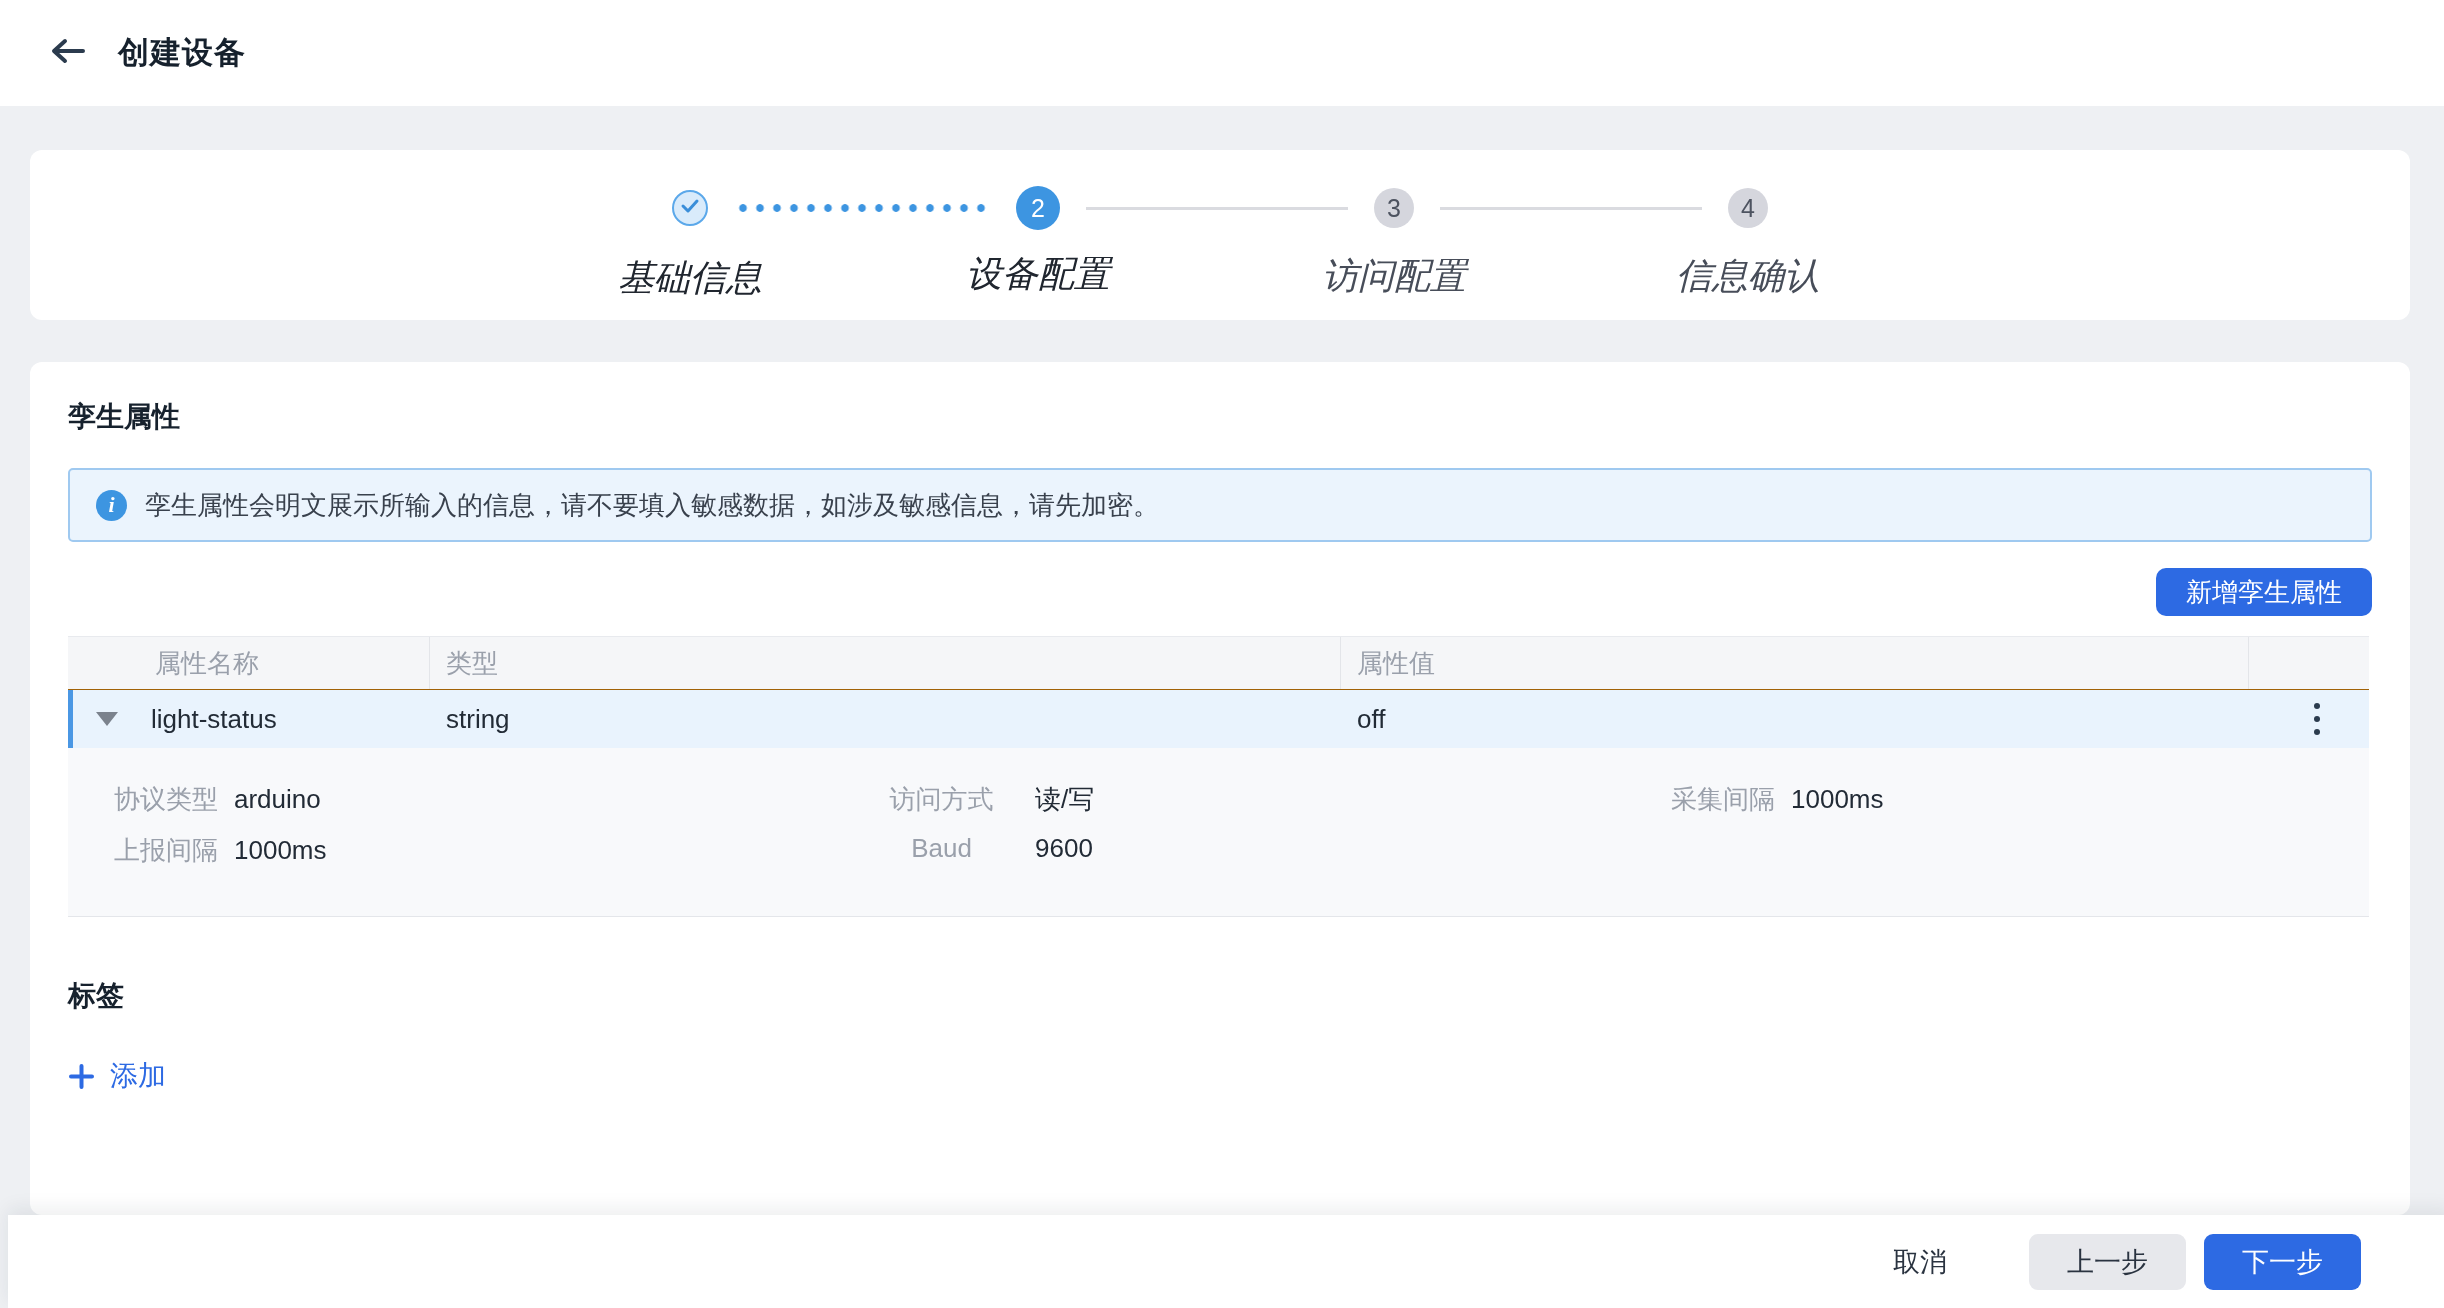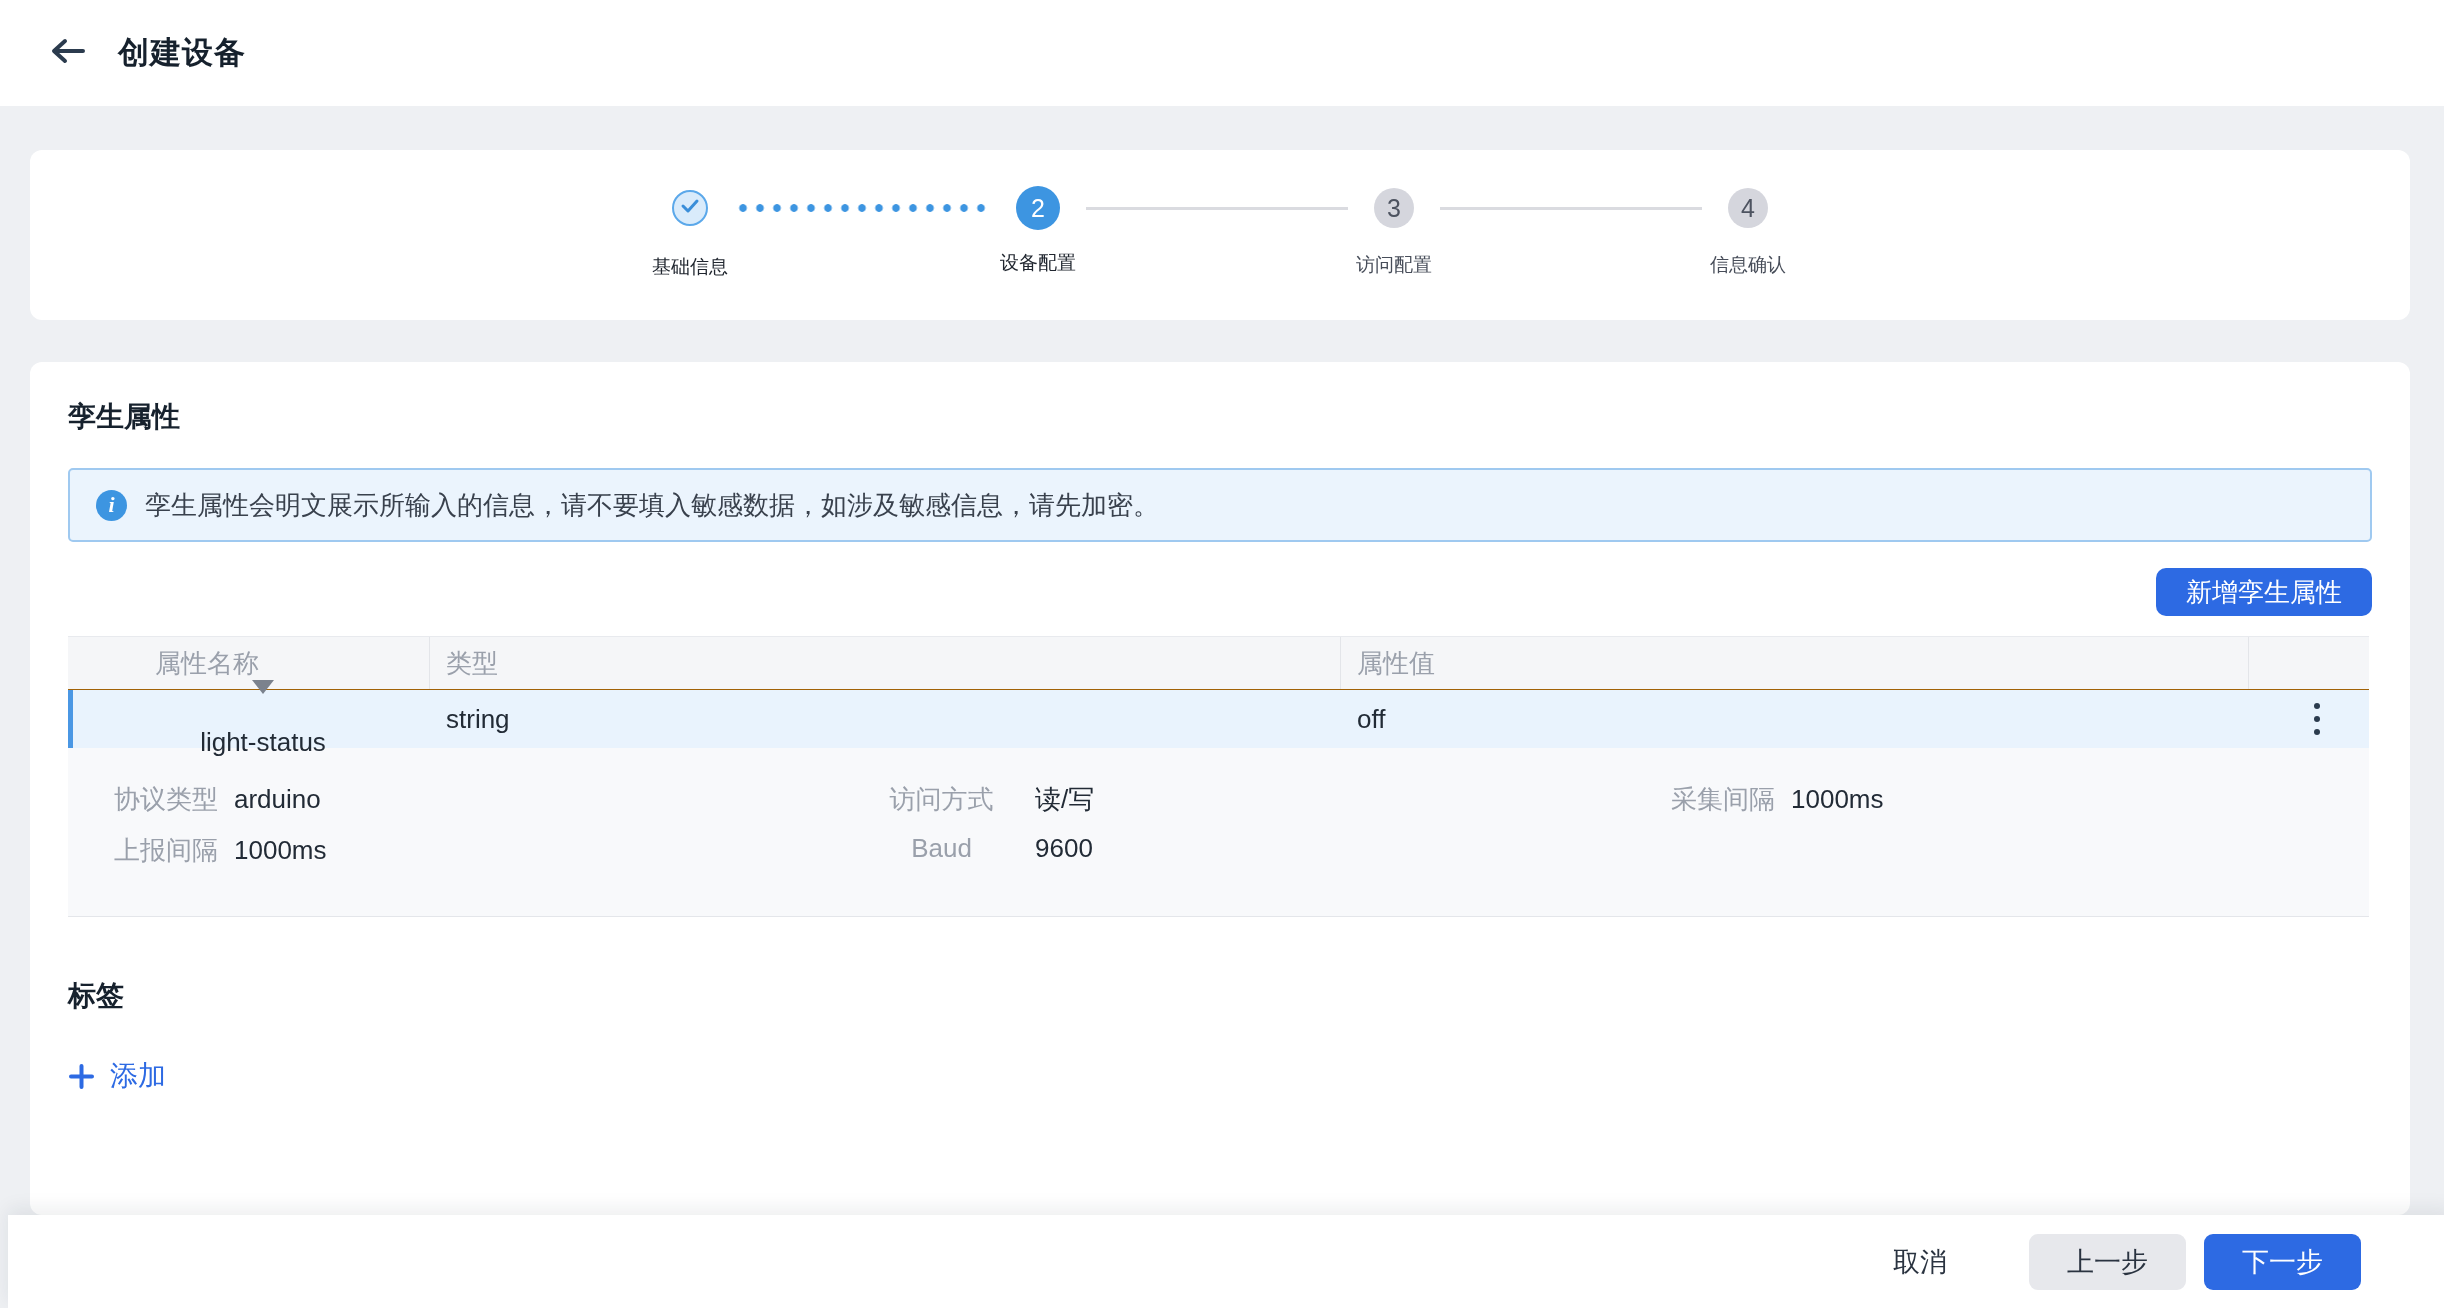--- a/index.html
+++ b/index.html
@@ -31,21 +31,21 @@
 
   
   .steps-row { display:flex; align-items:center; justify-content:center; padding-top:36px; }
   .step-node { position:relative; display:flex; align-items:center; justify-content:center; }
   .circle { border-radius:50%; display:flex; align-items:center; justify-content:center; }
   .circle.completed { width:36px; height:36px; background:#d9ebfb; border:2px solid #5ba8ea; }
   .circle.active { width:44px; height:44px; background:#3d95e1; color:#ffffff; font-size:25px; }
   .circle.pending { width:40px; height:40px; background:#d5d6dd; color:#4d5360; font-size:25px; }
   .step-label {
     position:absolute; top:64px; left:50%; transform:translateX(-50%);
-    white-space:nowrap; font-size:19px; color:#20262f;
+    white-space:nowrap; font-size:36px; color:#20262f;font-style:italic;
   }
   .step-label.pending-label { color:#474d59; }
   .conn-dotted {
     width:256px; height:10px; margin:0 26px;
     background-image:radial-gradient(circle, #3d95e1 3.5px, transparent 4.2px);
     background-size:17px 10px; background-repeat:repeat-x; background-position:center;
   }
   .conn-solid { width:262px; height:3px; margin:0 26px; background:#dadbe0; }
 
   
@@ -80,21 +80,21 @@
     border-right:1px solid #e3e5e9; padding-left:16px;
   }
   .th.c-name { width:362px; padding-left:87px; }
   .th.c-type { width:911px; }
   .th.c-value { width:908px; }
   .th.c-action { width:120px; border-right:none; }
 
   .t-row { position:relative; display:flex; height:58px; background:#e9f3fd; align-items:center; }
   .t-row::before { content:""; position:absolute; left:0; top:0; bottom:0; width:5px; background:#4a97e4; }
   .t-row .td { display:flex; align-items:center; font-size:26px; color:#222b36; padding-left:16px; }
-  .td.c-name { width:362px; padding-left:28px; gap:33px;flex-direction:column; }
+  .td.c-name { width:362px; padding-left:28px; gap:33px; }
   .td.c-type { width:911px; }
   .td.c-value { width:908px; }
   .td.c-action { width:120px; justify-content:center; }
   .expander { width:0; height:0; border-left:11px solid transparent; border-right:11px solid transparent; border-top:14px solid #7b828d; cursor:pointer; }
   .kebab { display:flex; flex-direction:column; gap:7px; cursor:pointer; padding:6px; }
   .kebab i { width:6px; height:6px; border-radius:50%; background:#2b3b4e; }
 
   .t-expanded { background:#f8f9fb; padding:34px 0 48px 0; }
   .details-grid { display:grid; grid-template-columns:780px 745px 1fr; row-gap:27px;gap:16px; }
   .detail-cell { display:flex; align-items:baseline; }

